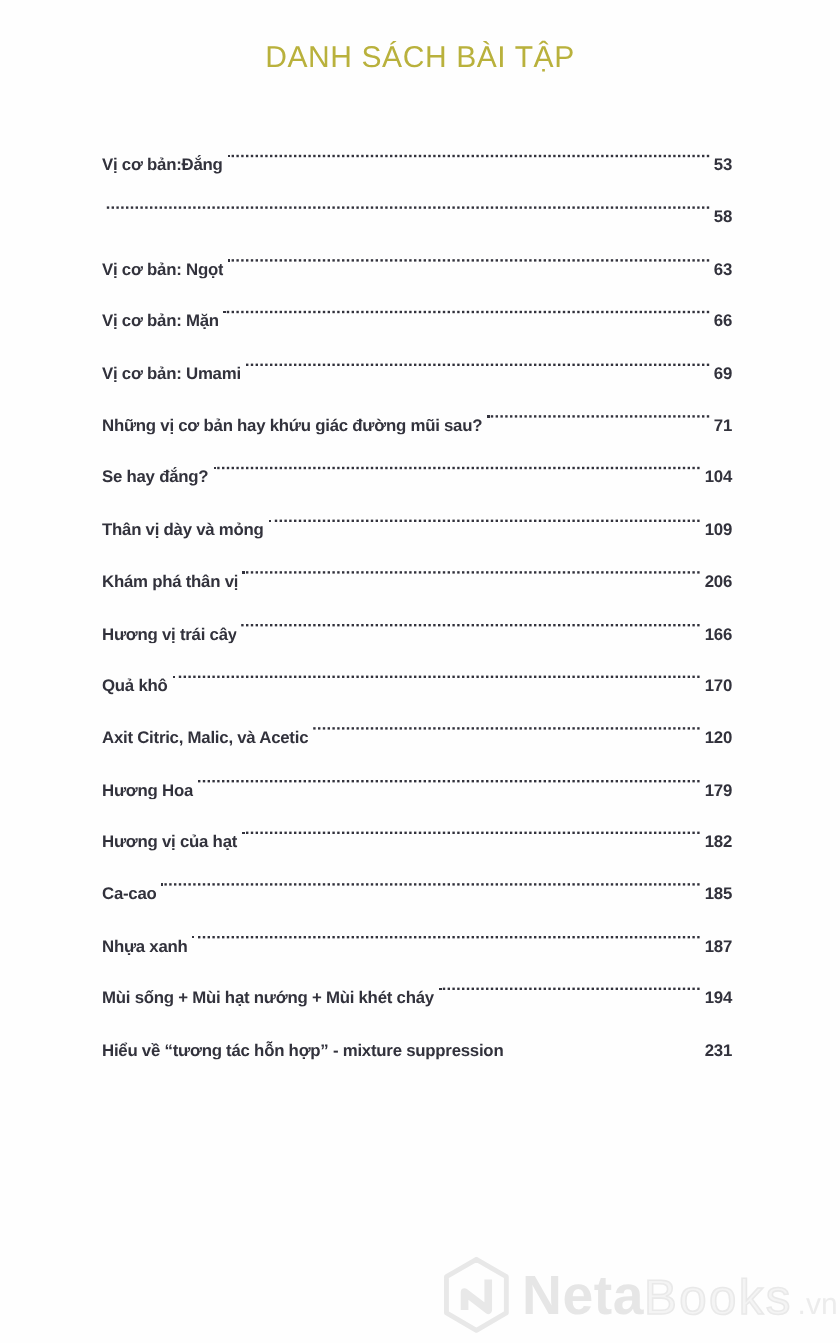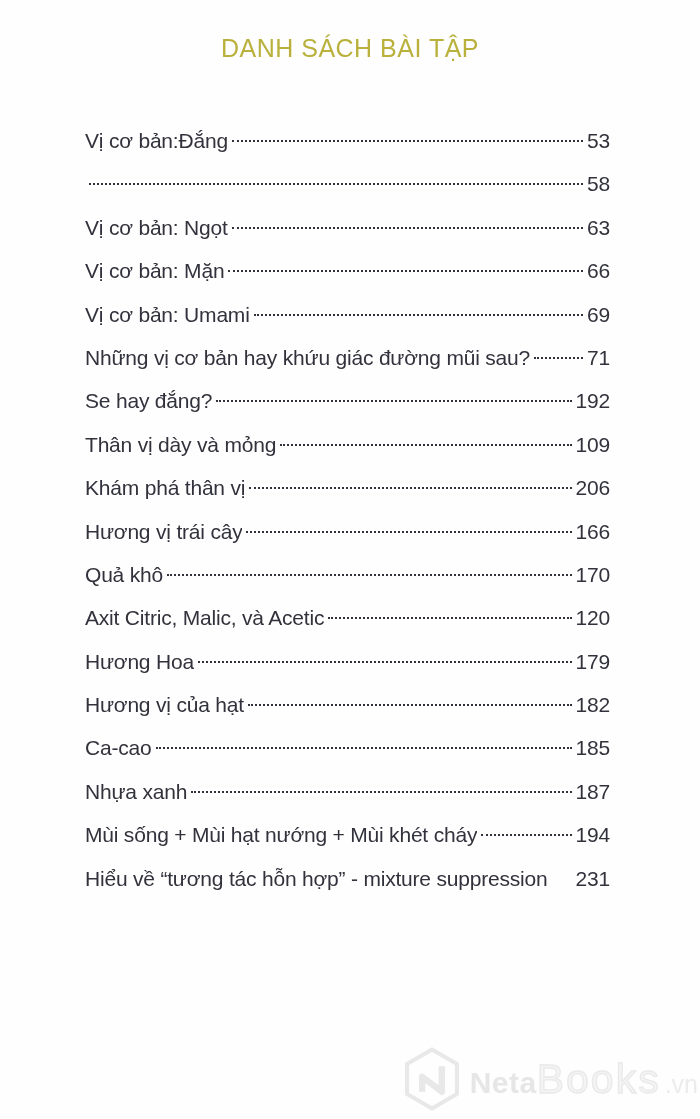--- a/index.html
+++ b/index.html
@@ -25,25 +25,25 @@
     font-size: 25px;
     font-weight: normal;
     letter-spacing: 0.5px;
     color: var(--title-color);
   }
   .toc {
     margin: 66px 90px 0 85px;
   }
   .row {
     display: flex;
-    align-items: center;
+    align-items: flex-start;
     height: 24px;
     margin-bottom: 19.4px;
-    font-size: 21px;
-    font-weight: 400;
+    font-size: 14px;
+    font-weight: 700;
     letter-spacing: -0.2px;
     white-space: nowrap;
   }
   .label { flex: 0 1 auto; overflow: hidden; }
   .leader {
     flex: 1 1 auto;
     min-width: 0;
     border-bottom: 2.6px dotted var(--text-color);
     margin: 0 4px;
   }
@@ -54,21 +54,21 @@
     right: 2px;
     bottom: 8px;
     display: flex;
     align-items: center;
     gap: 9px;
     user-select: none;
   }
   .wm-logo { display: block; }
   .wm-text { display: flex; align-items: baseline; }
   .wm-neta {
-    font-size: 30px;
+    font-size: 46px;
     font-weight: bold;
     letter-spacing: 0.5px;
     color: #e6e6e6;
   }
   .wm-books {
     font-size: 41px;
     font-weight: normal;
     letter-spacing: 2px;
     color: #f4f4f4;
     -webkit-text-stroke: 1.3px #e9e9e9;
@@ -113,21 +113,21 @@
         <span class="pagenum">69</span>
       </div>
       <div class="row">
         <span class="label">Những vị cơ bản hay khứu giác đường mũi sau?</span>
         <span class="leader"></span>
         <span class="pagenum">71</span>
       </div>
       <div class="row">
         <span class="label">Se hay đắng?</span>
         <span class="leader"></span>
-        <span class="pagenum">192</span>
+        <span class="pagenum">104</span>
       </div>
       <div class="row">
         <span class="label">Thân vị dày và mỏng</span>
         <span class="leader"></span>
         <span class="pagenum">109</span>
       </div>
       <div class="row">
         <span class="label">Khám phá thân vị</span>
         <span class="leader"></span>
         <span class="pagenum">206</span>

